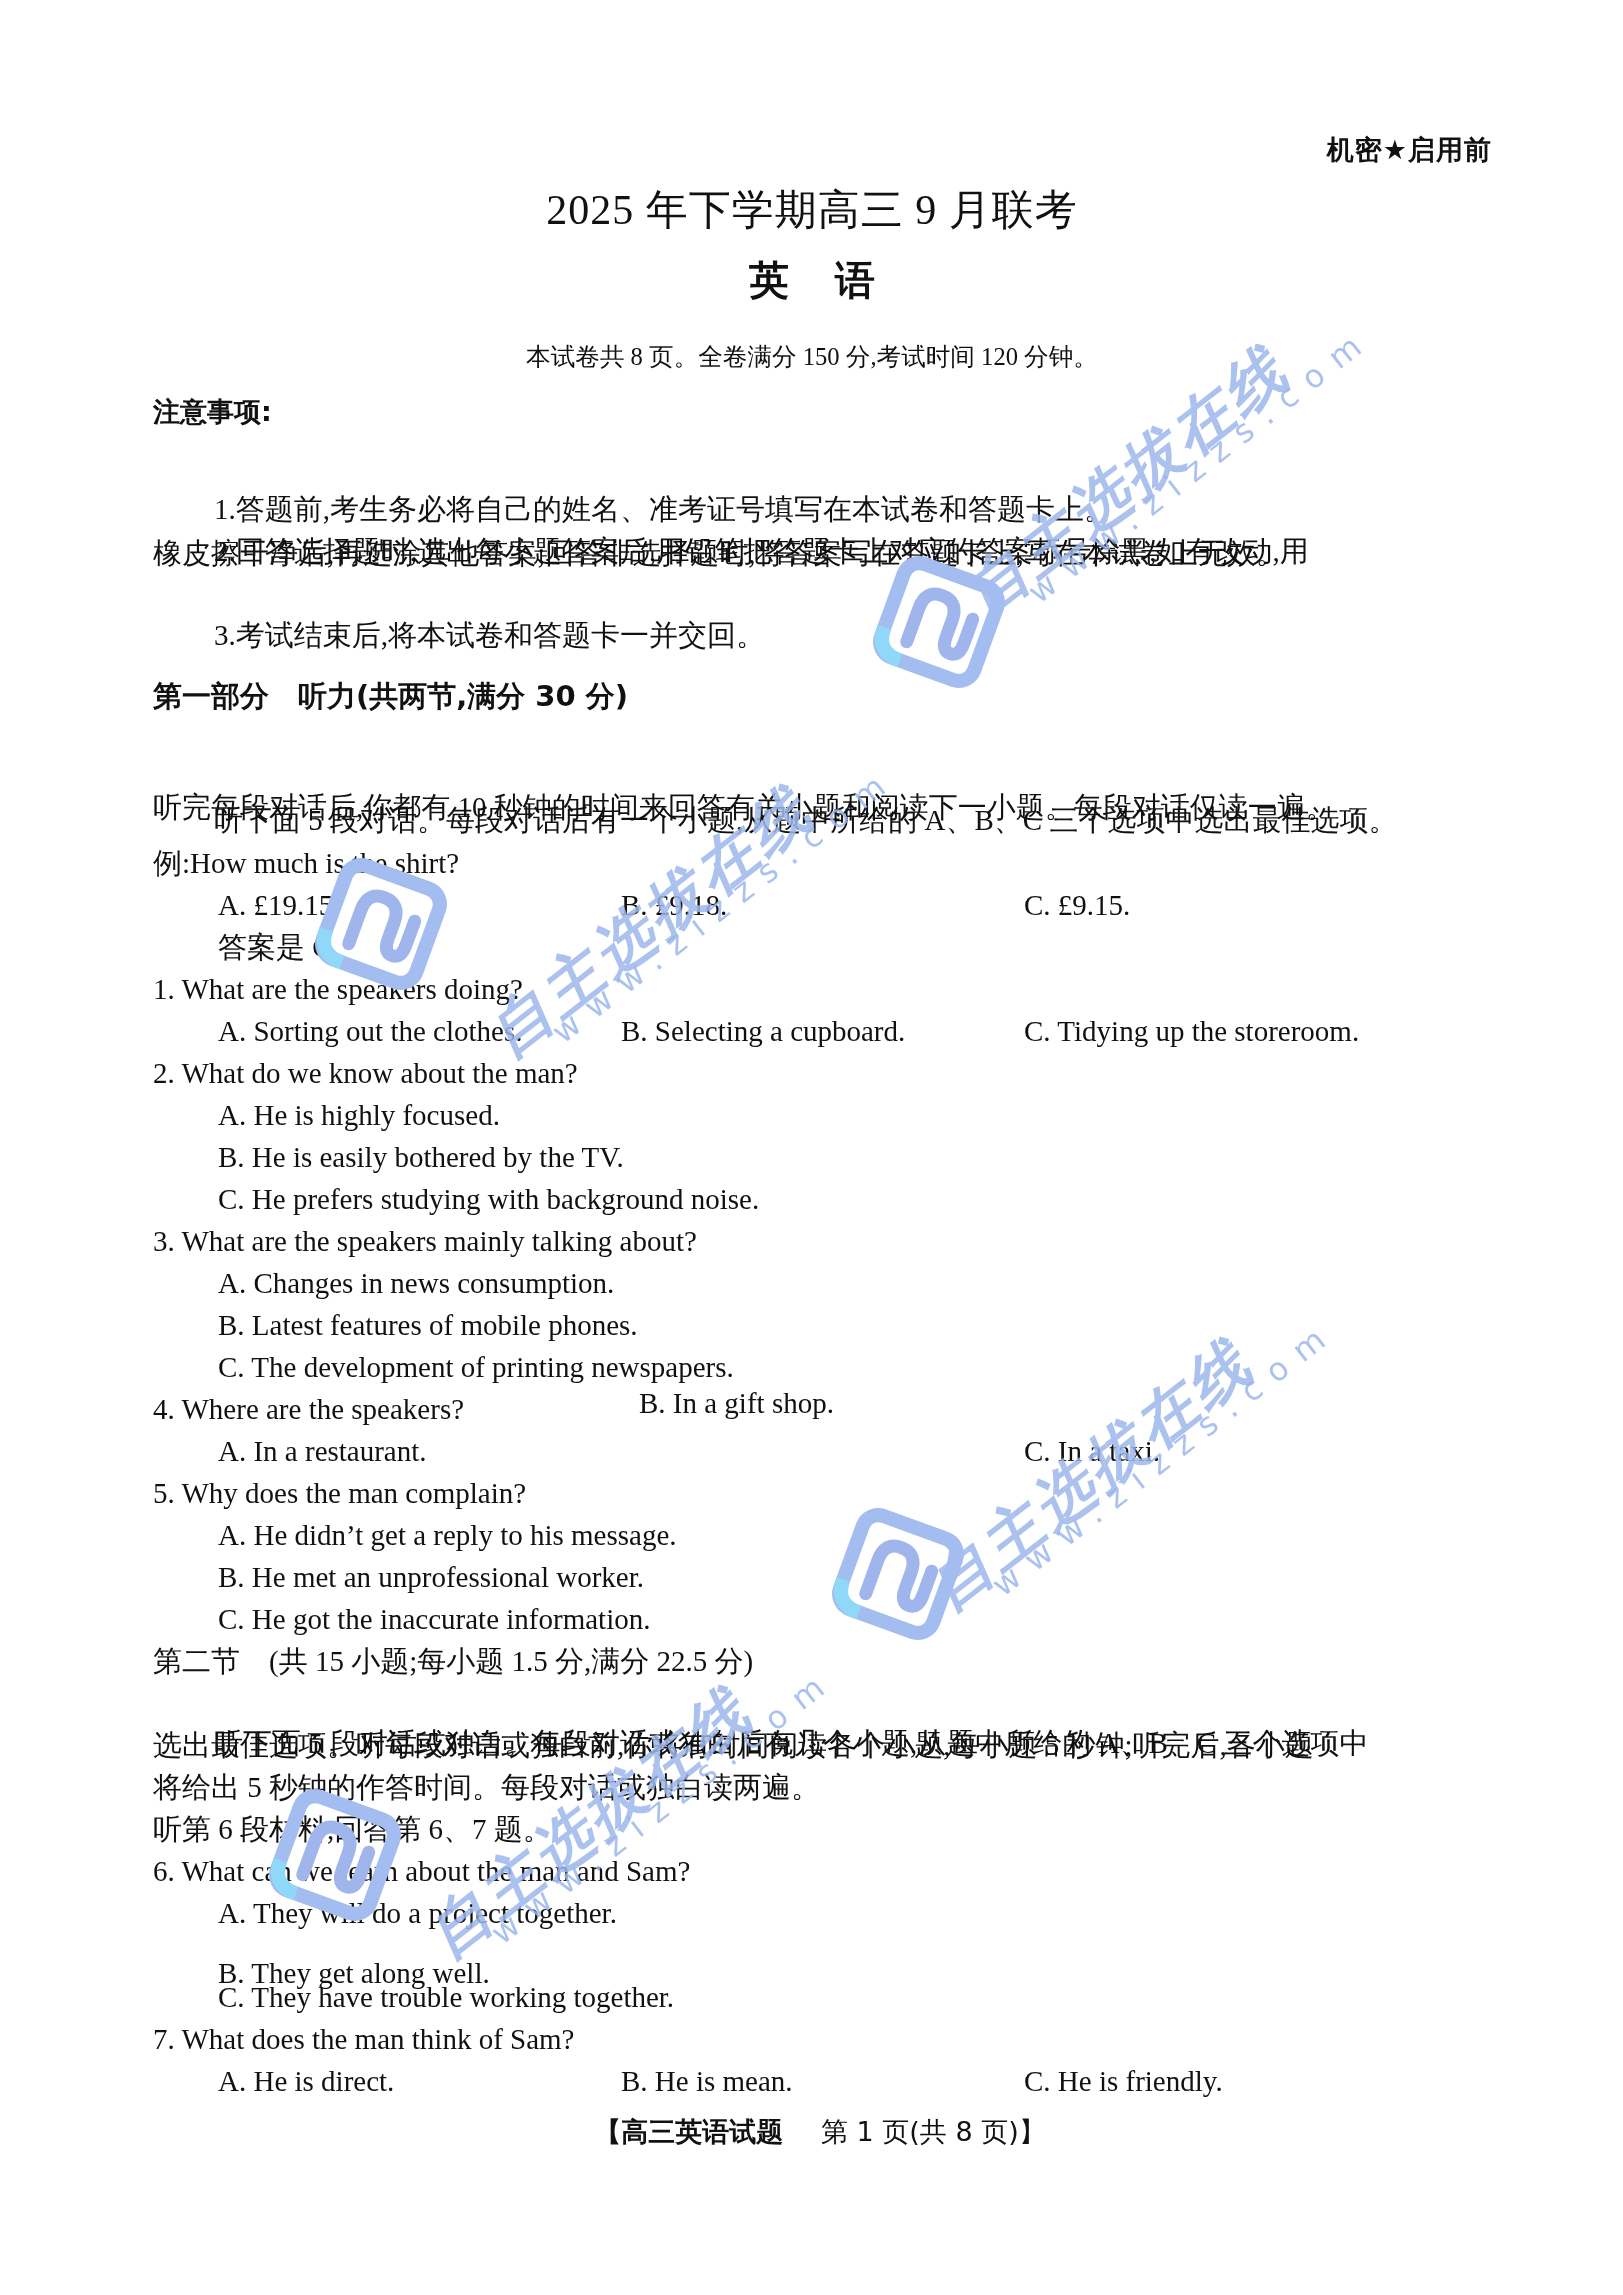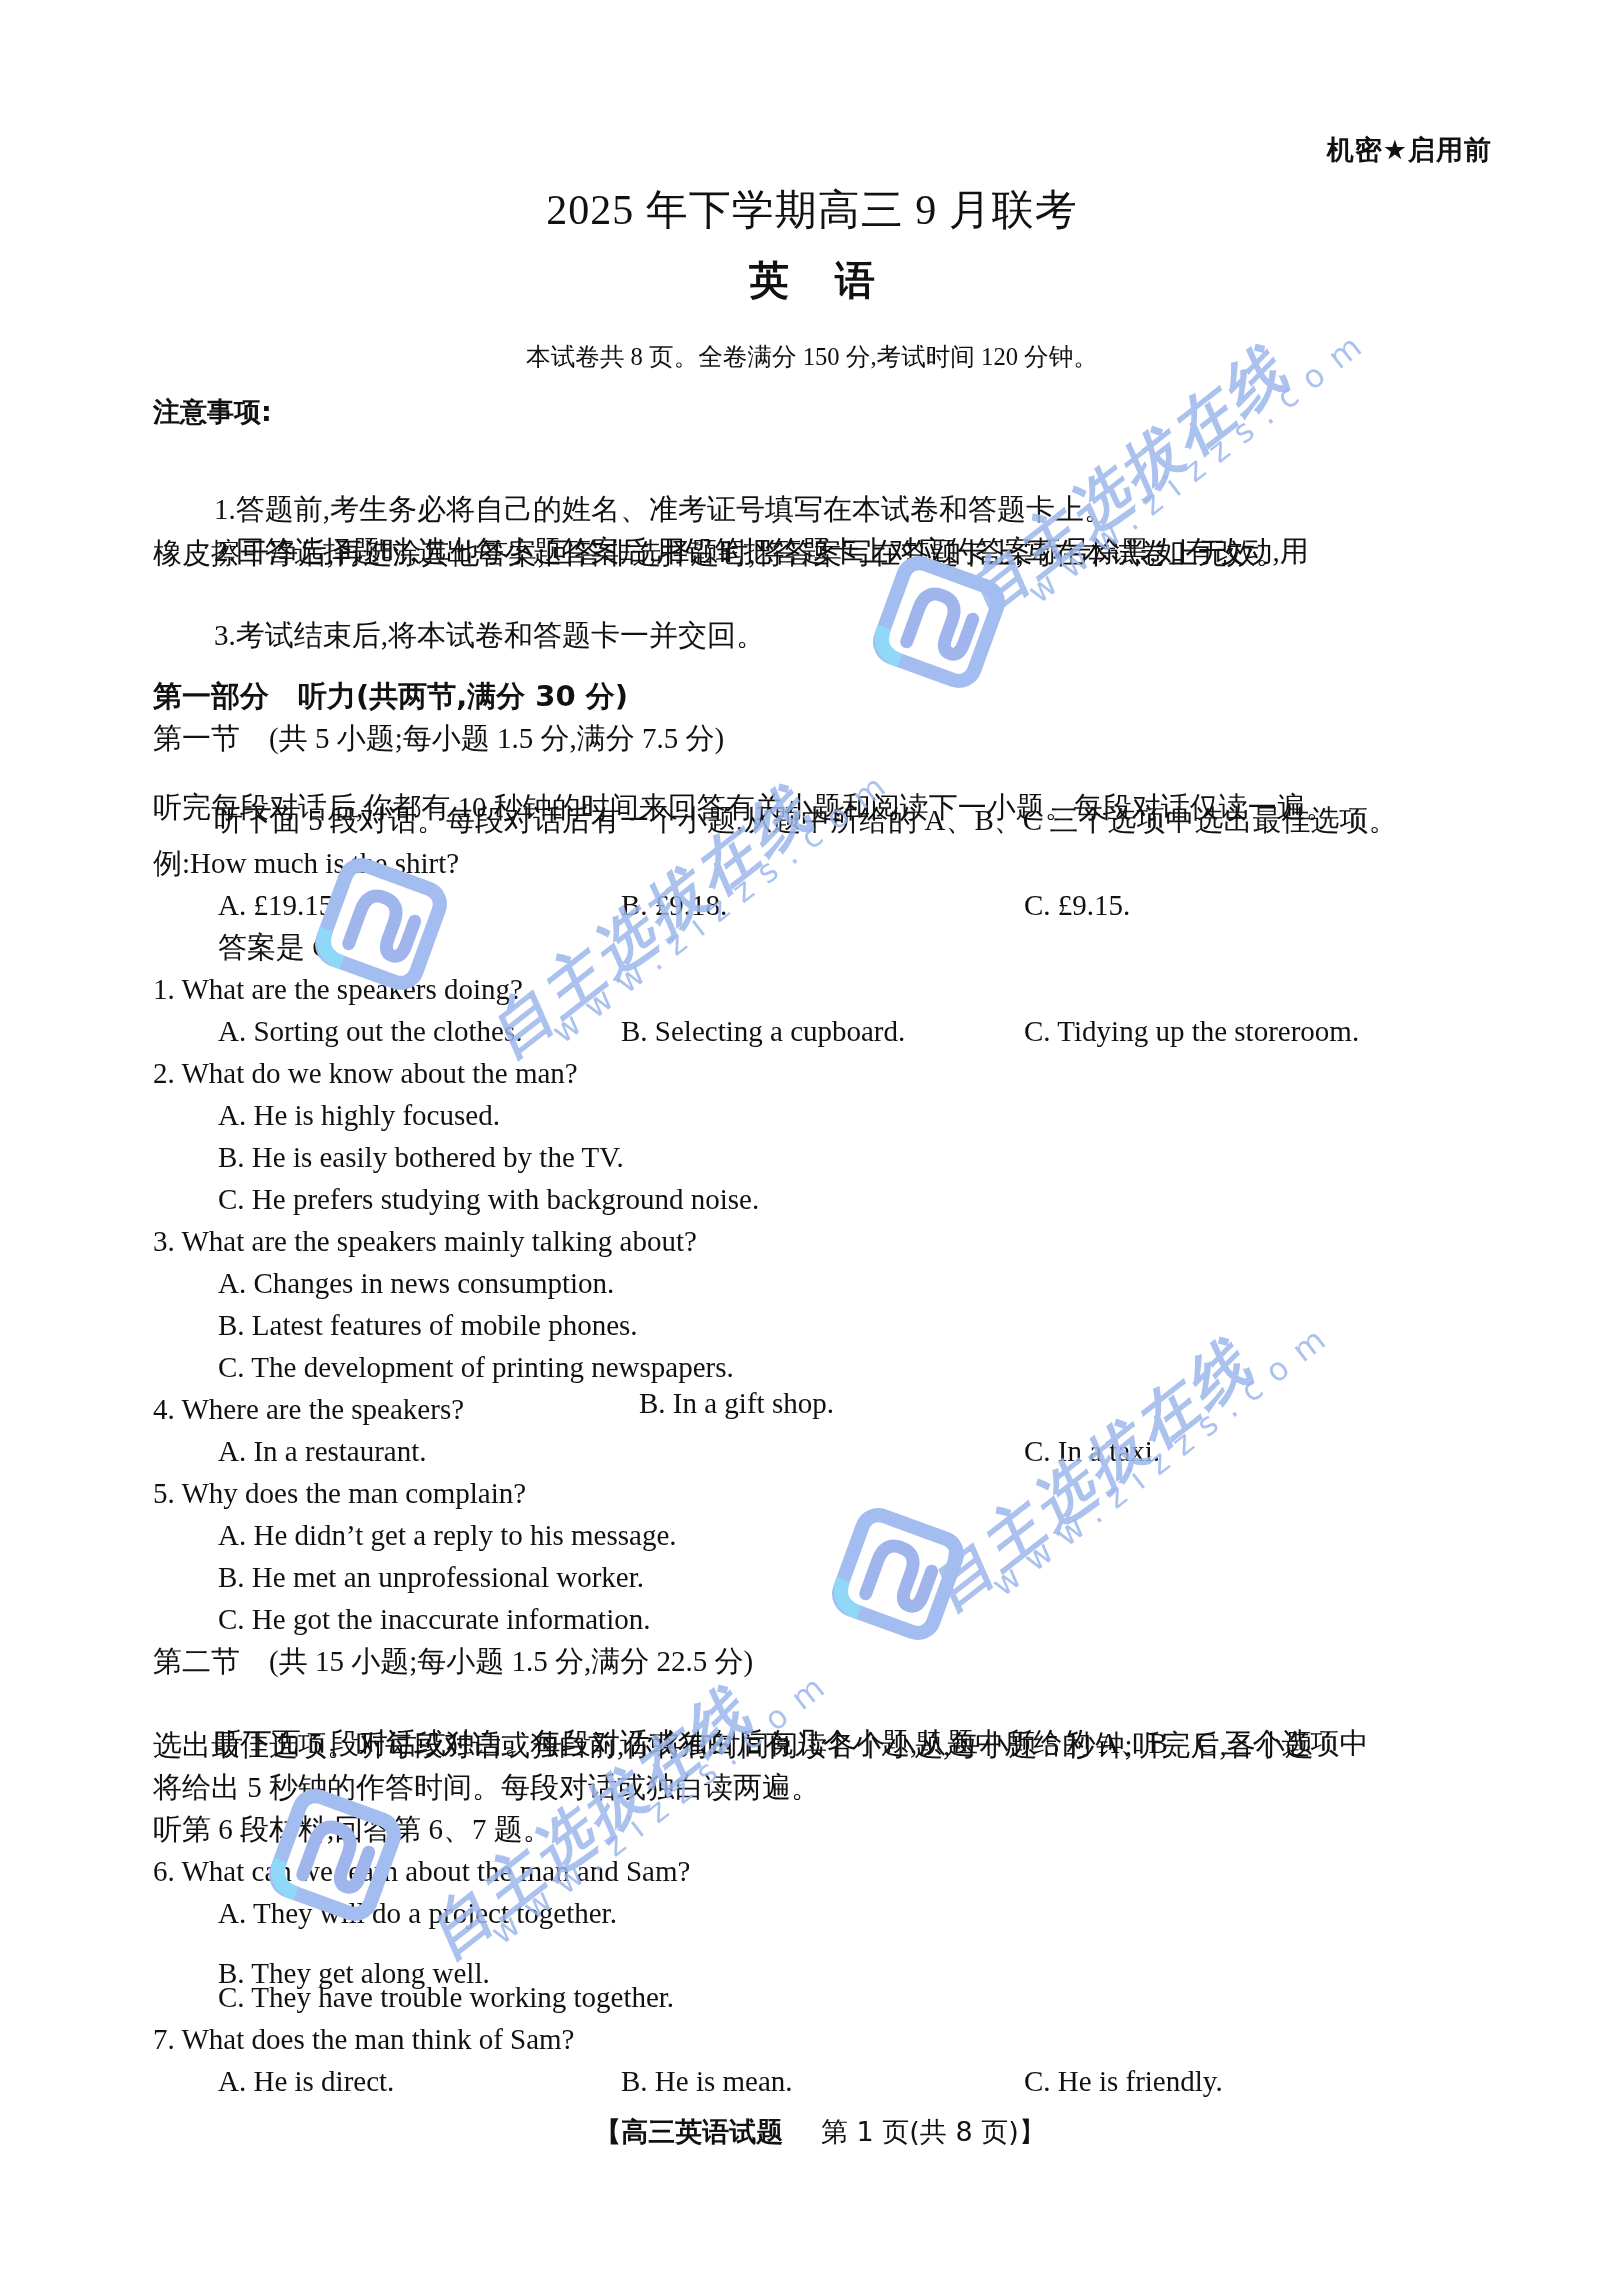--- a/index.html
+++ b/index.html
@@ -43,21 +43,20 @@
   <div class="abs sans subject">英语</div>
   <div class="abs serif exam-info">本试卷共 8 页。全卷满分 150 分,考试时间 120 分钟。</div>
 
   <div class="abs sans notice-title">注意事项:</div>
   <div class="abs serif line indent" style="top:448px;">1.答题前,考生务必将自己的姓名、准考证号填写在本试卷和答题卡上。</div>
   <div class="abs serif line indent" style="top:490px;">2.回答选择题时,选出每小题答案后,用铅笔把答题卡上对应的答案标号涂黑,如有改动,用</div>
   <div class="abs serif line flush" style="top:532px;">橡皮擦干净后,再选涂其他答案;回答非选择题时,将答案写在答题卡上,写在本试卷上无效。</div>
   <div class="abs serif line indent" style="top:574px;">3.考试结束后,将本试卷和答题卡一并交回。</div>
 
   <div class="abs sans line flush bold" style="top:675px;">第一部分　听力(共两节,满分 30 分)</div>
-  <div class="abs serif line flush" style="top:717px;">第一节　(共 5 小题;每小题 1.5 分,满分 7.5 分)</div>
   <div class="abs serif line indent" style="top:759px;">听下面 5 段对话。每段对话后有一个小题,从题中所给的 A、B、C 三个选项中选出最佳选项。</div>
   <div class="abs serif line flush" style="top:786px;">听完每段对话后,你都有 10 秒钟的时间来回答有关小题和阅读下一小题。每段对话仅读一遍。</div>
 
   <div class="abs serif line flush" style="top:842px;">例:How much is the shirt?</div>
   <div class="abs serif line opt-a" style="top:884px;">A. £19.15.</div>
   <div class="abs serif line opt-b" style="top:884px;">B. £9.18.</div>
   <div class="abs serif line opt-c" style="top:884px;">C. £9.15.</div>
   <div class="abs serif line opt-a" style="top:926px;">答案是 C。</div>
 
   <div class="abs serif line flush" style="top:968px;">1. What are the speakers doing?</div>

